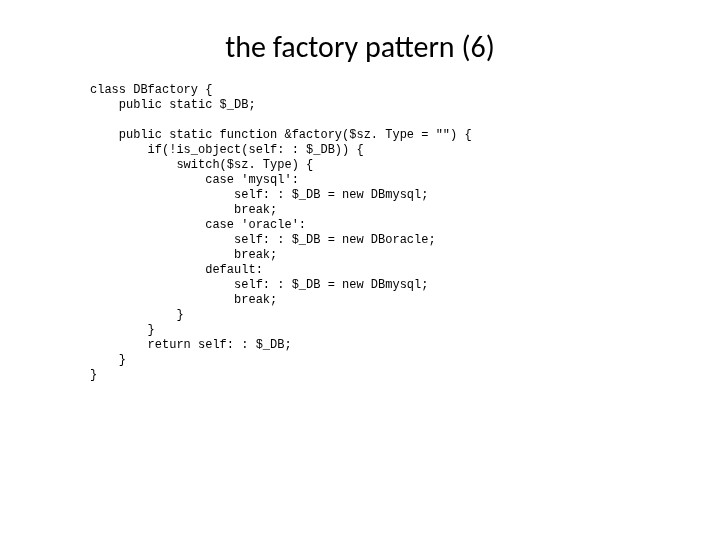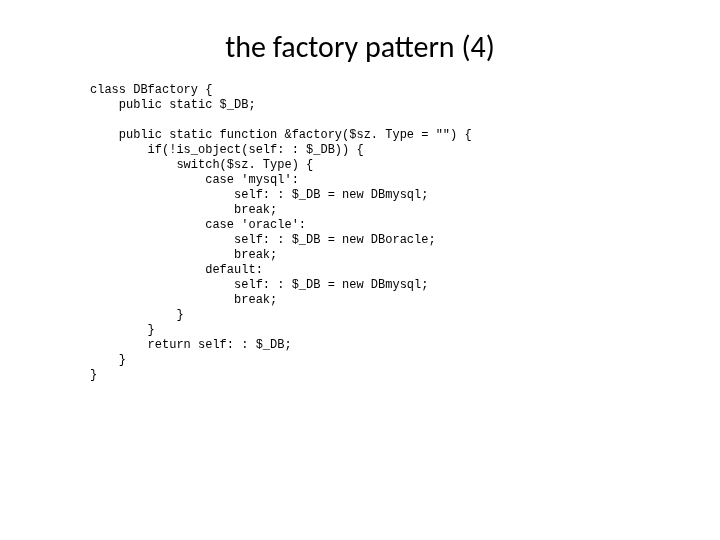--- a/index.html
+++ b/index.html
@@ -30,21 +30,21 @@
     font-size: 12px;
     line-height: 1.25;
     white-space: pre;
     margin-left: 50px;
   }
 </style>
 </head>
 <body>
 
 <div class="slide">
-  <div class="title">the factory pattern (4)</div>
+  <div class="title">the factory pattern (6)</div>
   <div class="code">class DBfactory {
     public static $_DB;
 
     public static function &amp;factory($sz. Type = "") {
         if(!is_object(self: : $_DB)) {
             switch($sz. Type) {
                 case 'mysql':
                     self: : $_DB = new DBmysql;
                     break;
                 case 'oracle':

